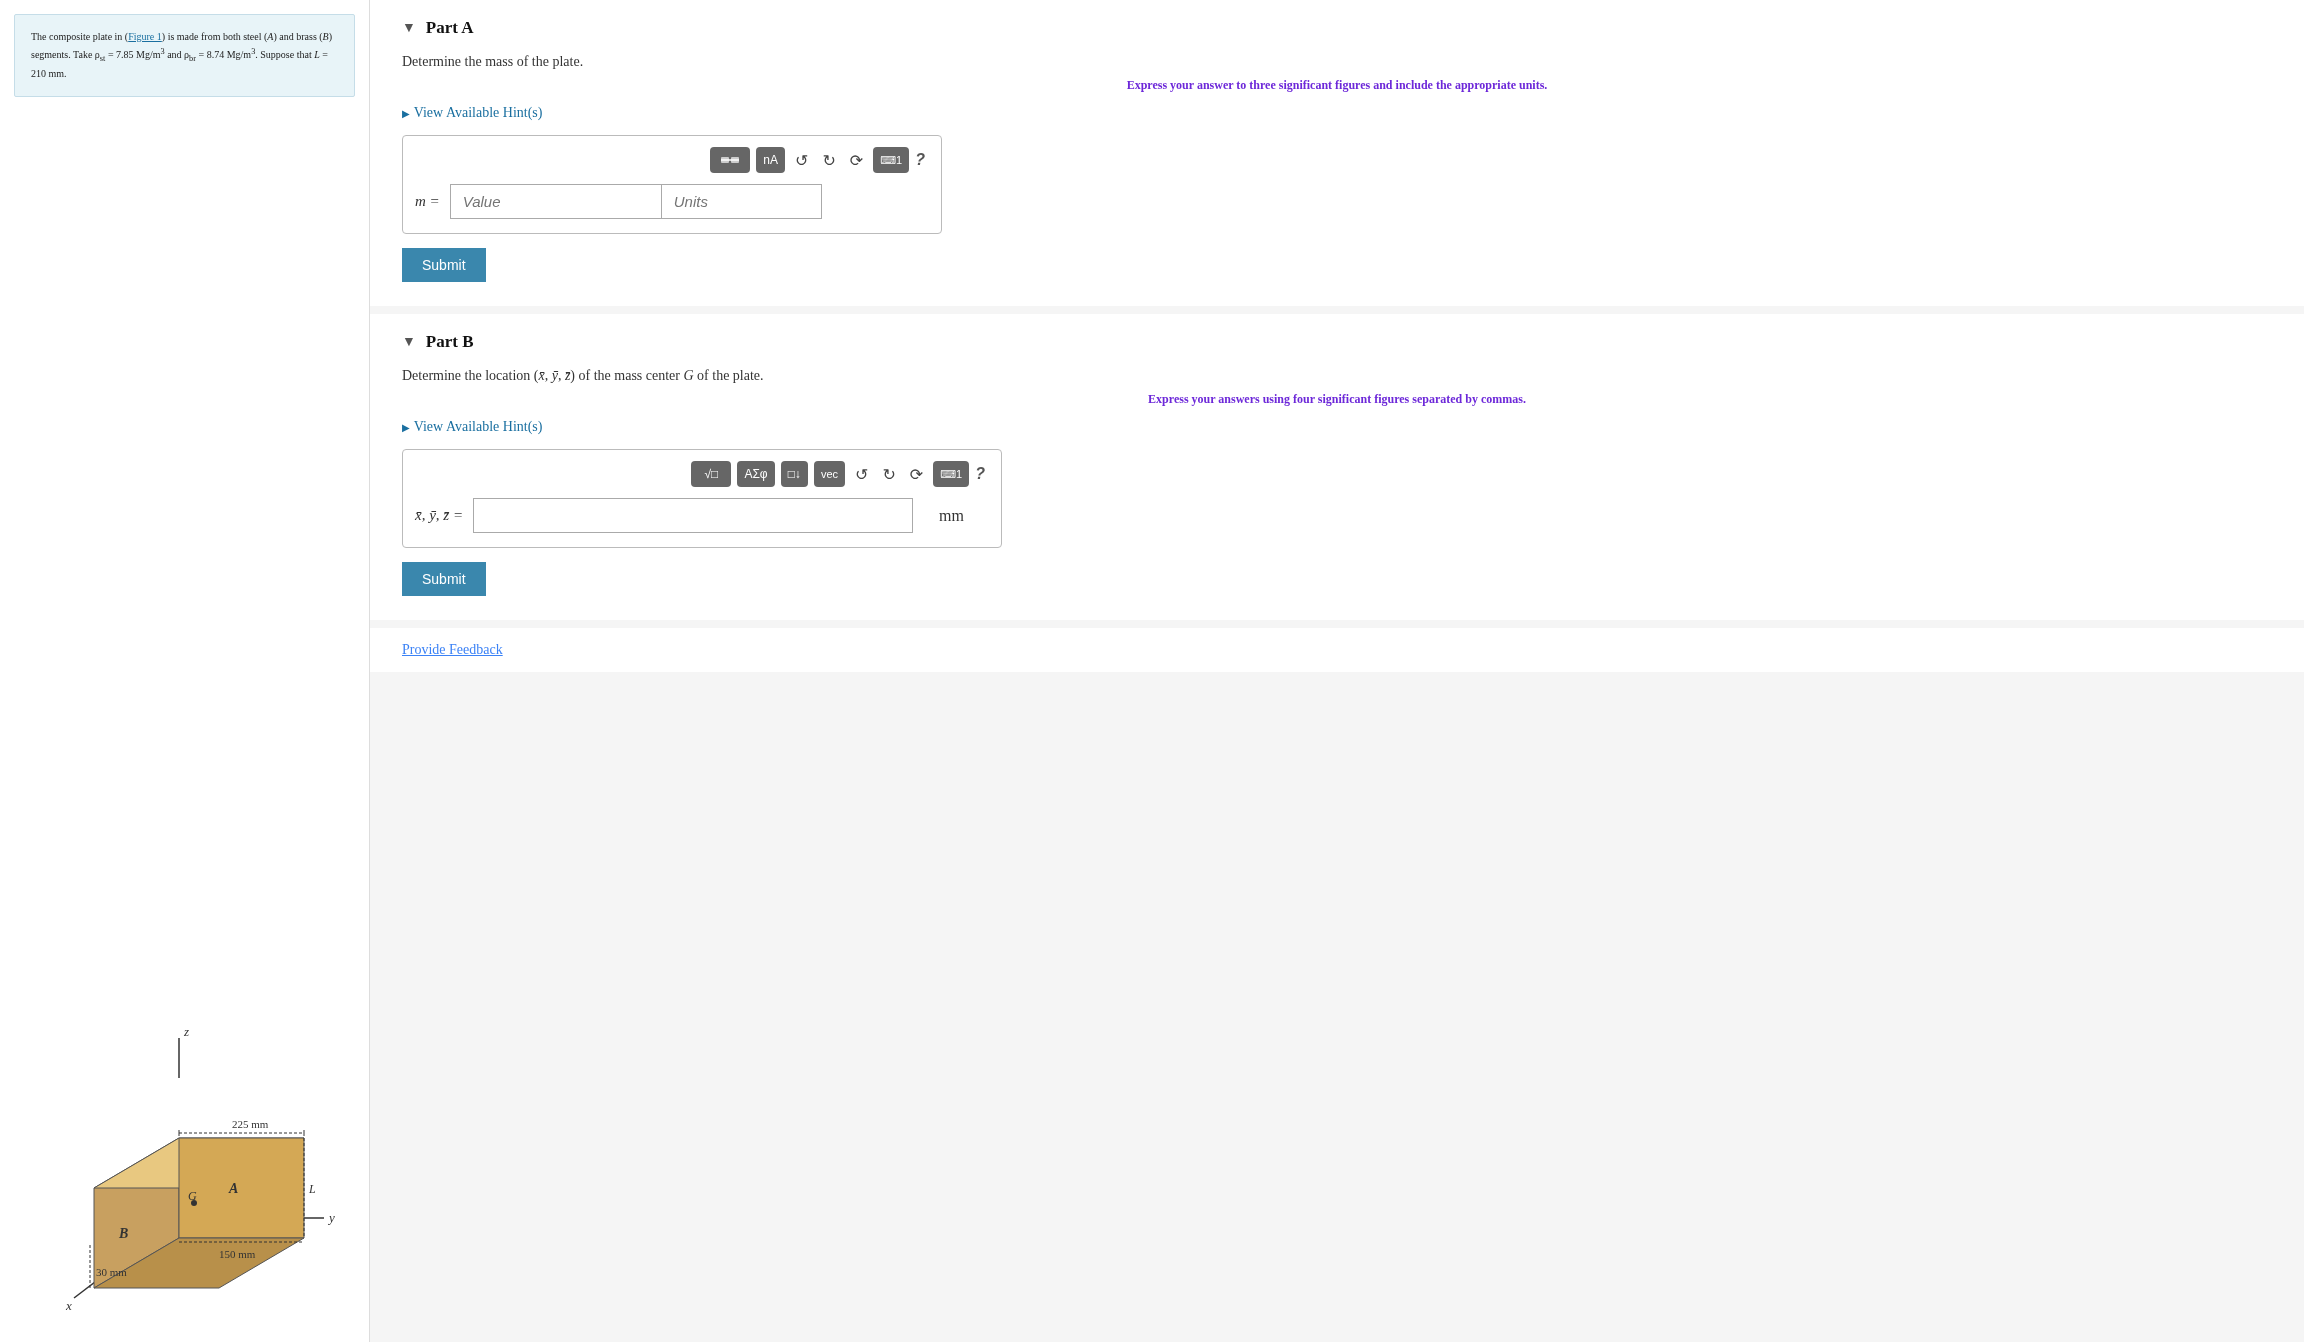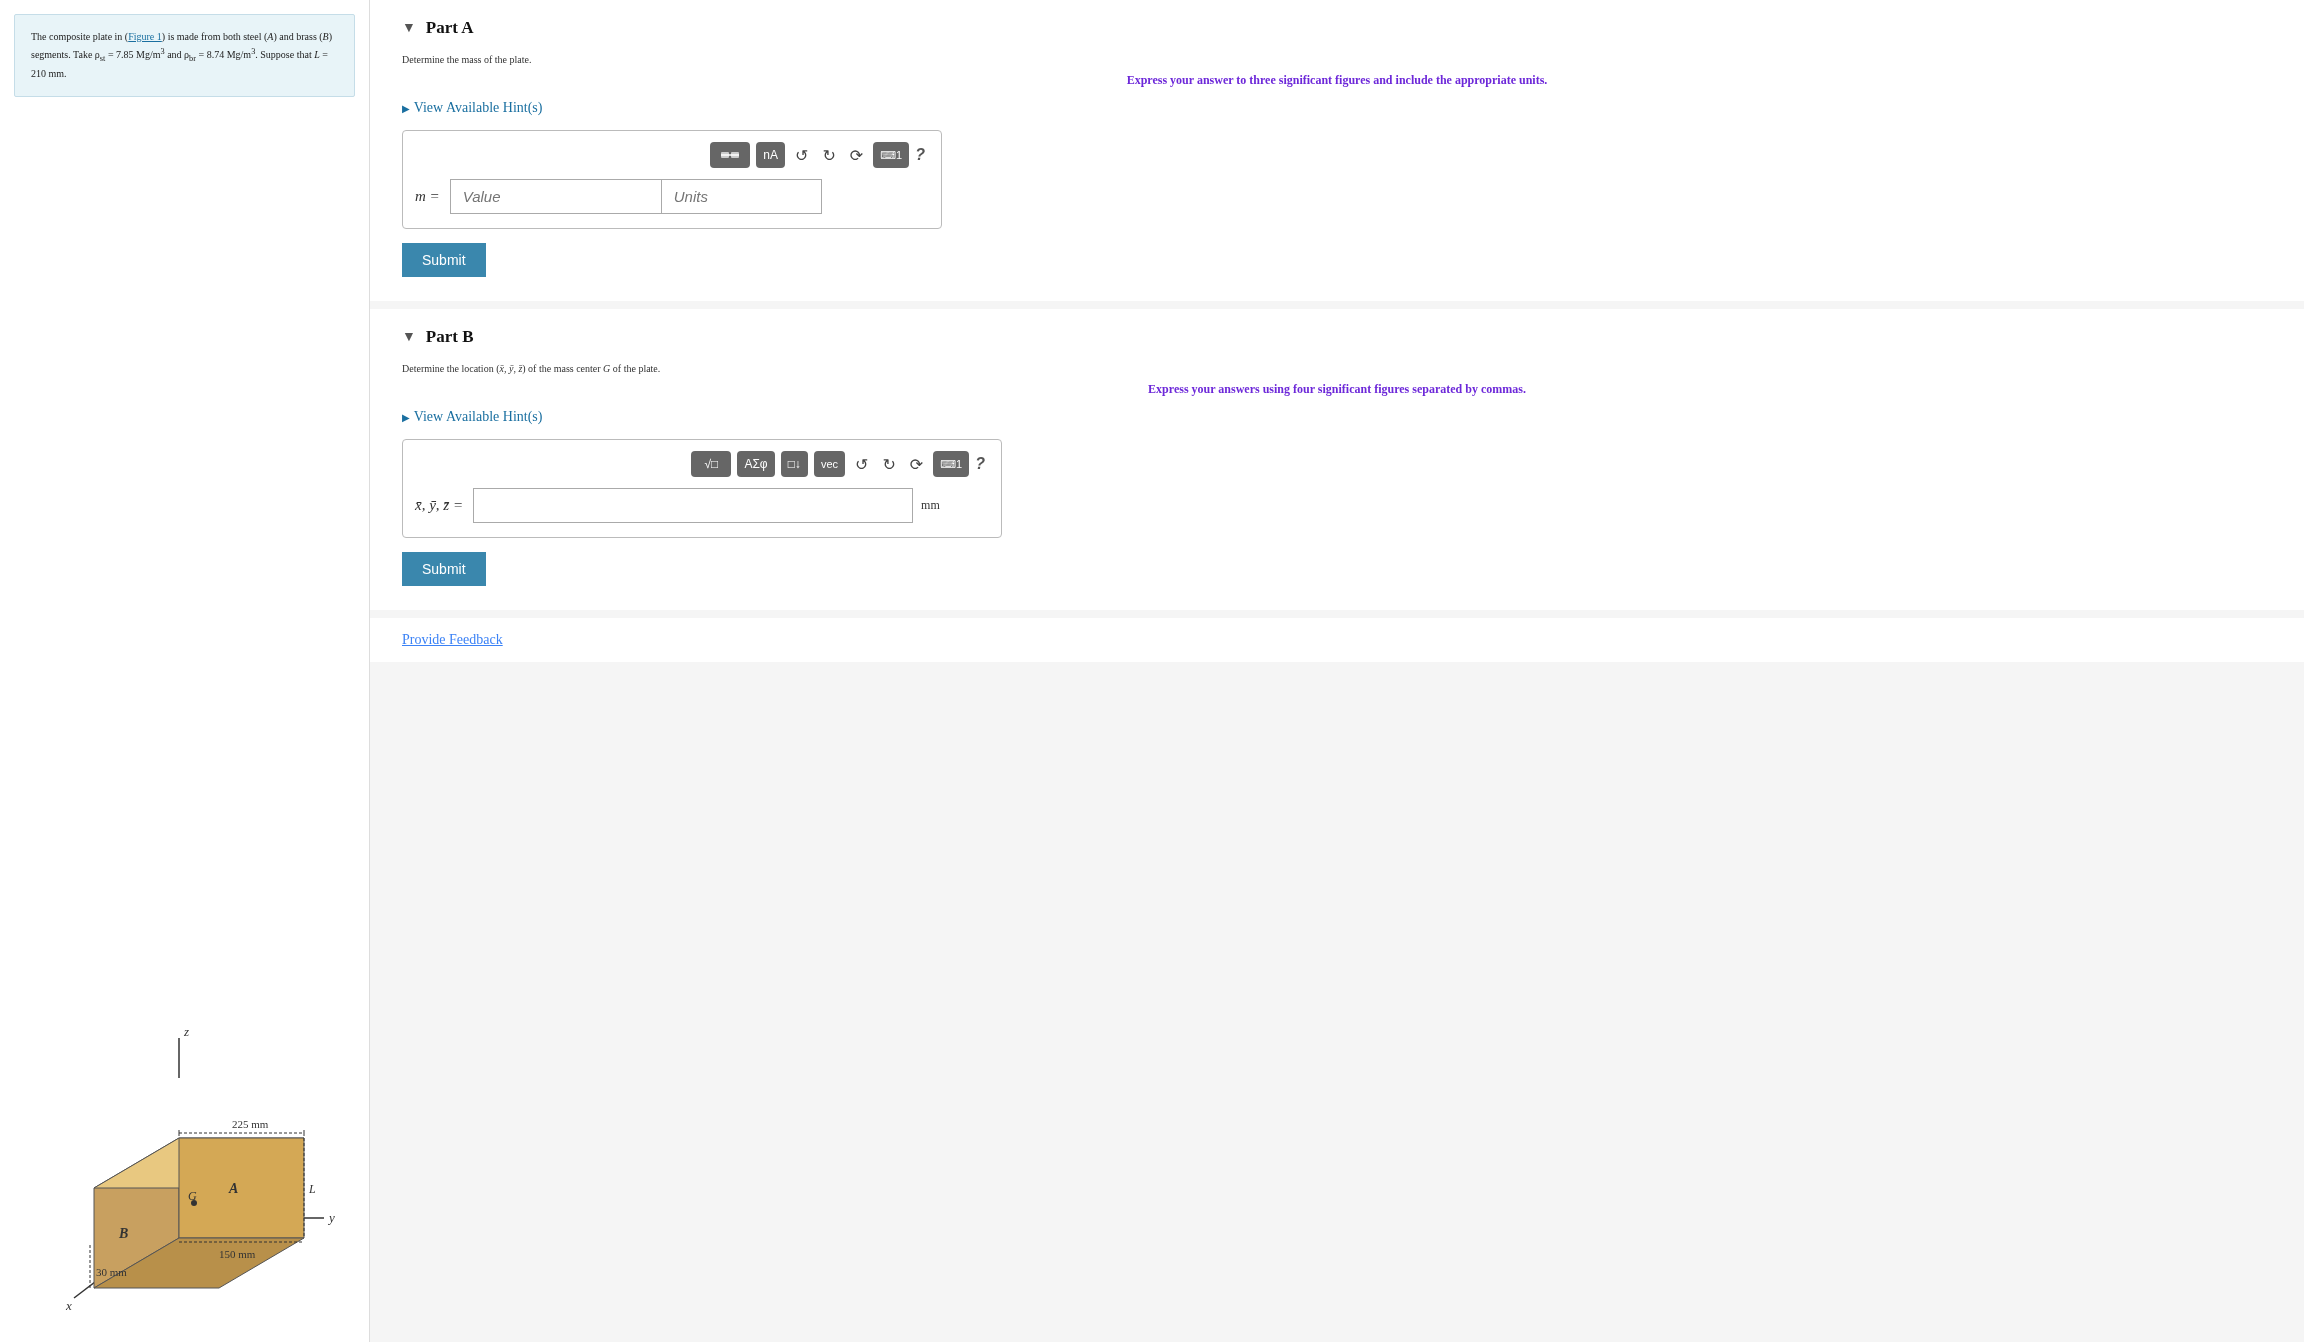--- a/index.html
+++ b/index.html
@@ -107,21 +107,21 @@
       margin-bottom: 16px;
     }
 
     .collapse-arrow {
       font-size: 14px;
       color: #555;
       cursor: pointer;
     }
 
     .part-description {
-      font-size: 10px;
+      font-size: 14px;
       color: #333;
       margin-bottom: 8px;
     }
 
     .part-instruction {
       font-size: 12px;
       font-weight: bold;
       color: #6d28d9;
       margin-bottom: 12px;
       text-align: center;
@@ -254,23 +254,23 @@
       border: 1px solid #aaa;
       padding: 8px 12px;
       font-size: 15px;
       color: #333;
       width: 440px;
       outline: none;
       background: #fff;
     }
 
     .units-label {
-      font-size: 12px;
+      font-size: 16px;
       color: #333;
-      margin-left: 8px;
+      margin-left: 26px;
     }
 
     .submit-btn {
       background: #3a87ad;
       color: #fff;
       border: none;
       border-radius: 0;
       padding: 9px 20px;
       font-size: 14px;
       cursor: pointer;

